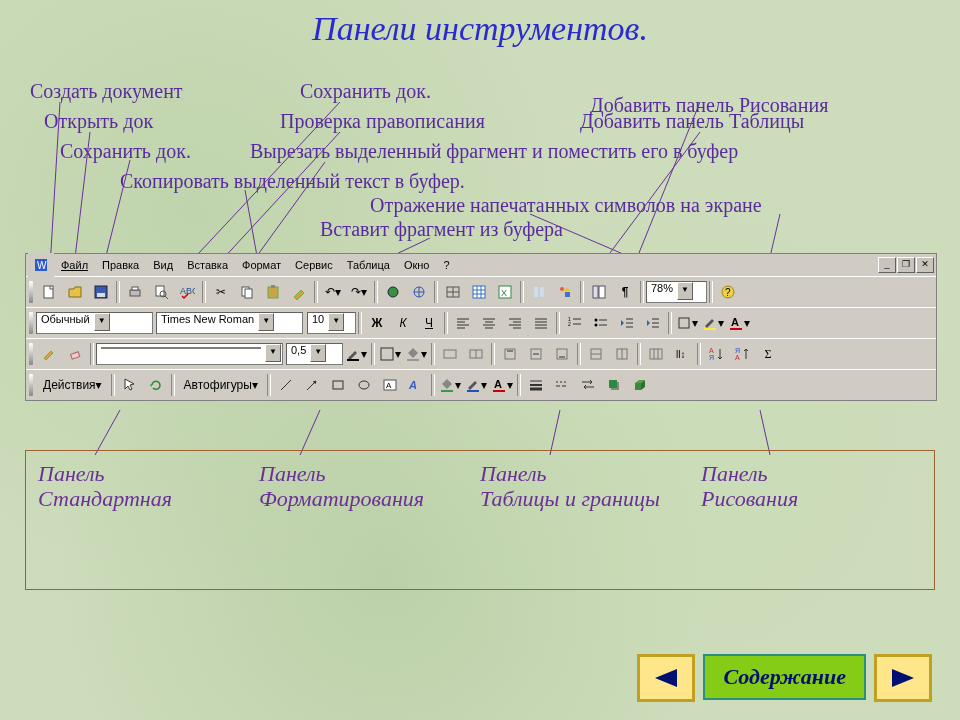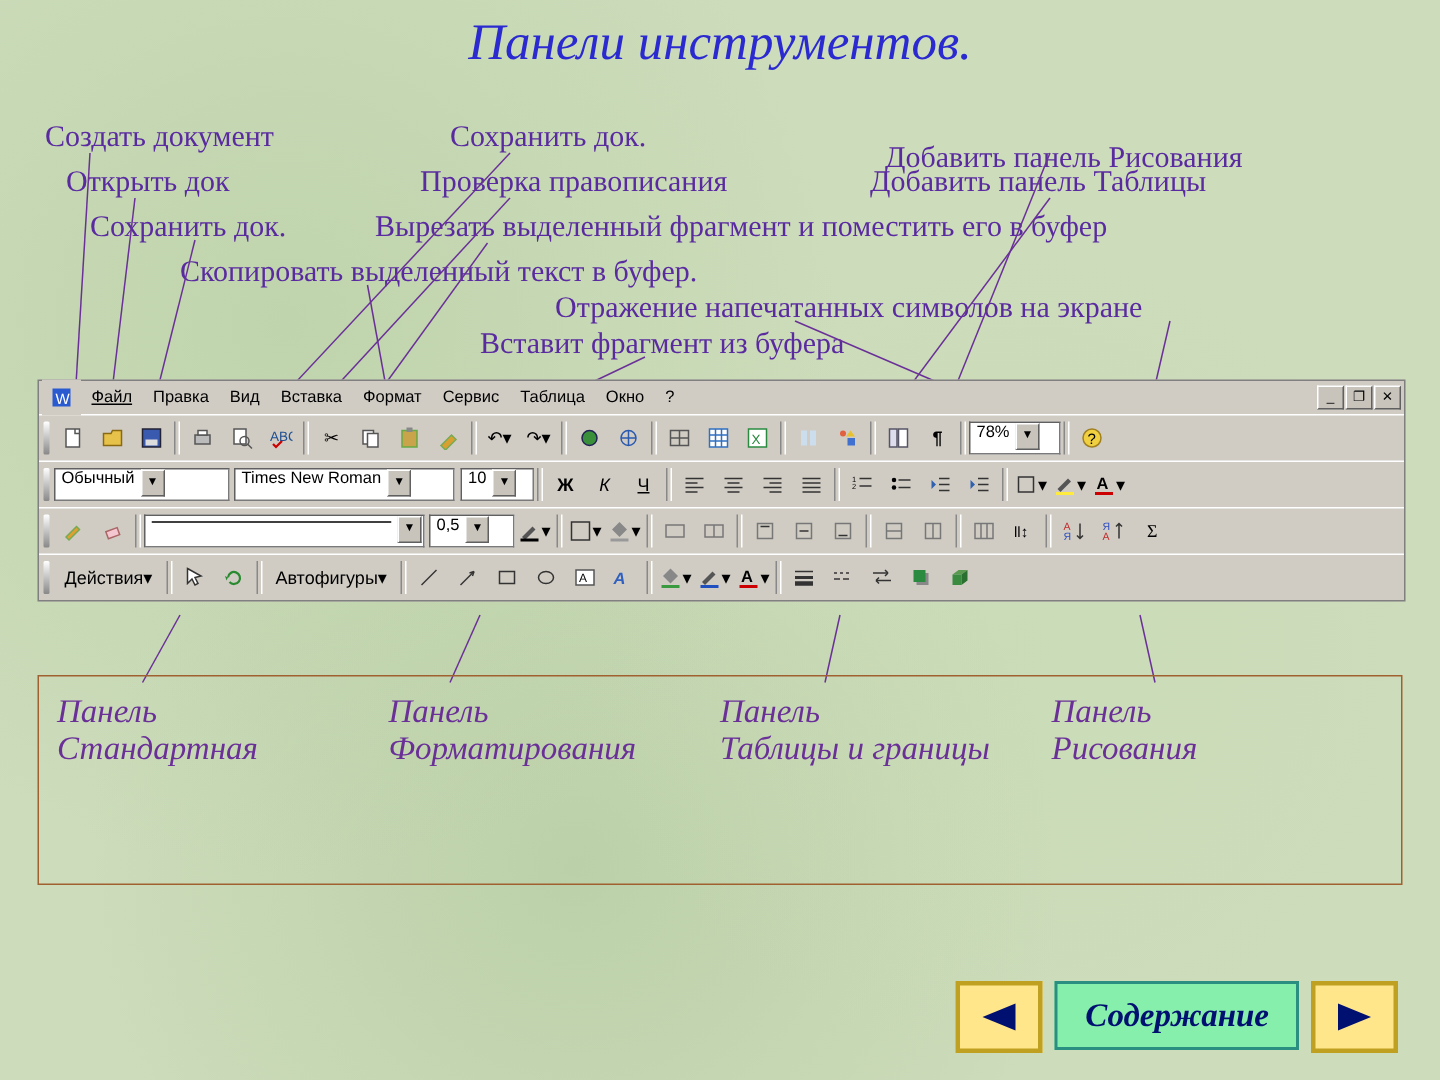--- a/index.html
+++ b/index.html
@@ -42,21 +42,21 @@
     position:absolute;left:25px;top:450px;width:910px;height:140px;
     border:1px solid #a06030;background:rgba(255,255,255,0);
     padding:10px 12px;box-sizing:border-box;
   }
   .panel-labels{display:flex;justify-content:space-between;font-size:22px;font-style:italic;color:#6a3098;}
   .panel-labels>div{flex:1;line-height:1.15;}
   .panel-title{margin-top:28px;text-align:center;font-size:36px;font-style:italic;color:#4a2a90;}
   
   .nav{position:absolute;bottom:18px;right:28px;display:flex;gap:8px;align-items:stretch;}
   .arrow-btn{width:52px;height:42px;background:#ffe68a;border:3px solid #c0a020;display:flex;align-items:center;justify-content:center;}
-  .content-btn{height:42px;padding:0 18px;background:#86efac;border:2px solid #2a8f80;color:#001070;font-style:italic;font-size:22px;font-family:"Times New Roman";display:flex;align-items:center;font-weight:bold;}
+  .content-btn{height:42px;padding:0 18px;background:#84cc16;border:2px solid #2a8f80;color:#001070;font-style:italic;font-size:22px;font-family:"Times New Roman";display:flex;align-items:center;font-weight:bold;}
   
   line.ptr{stroke:#6a3098;stroke-width:1;}
 </style>
 </head>
 <body>
 
 <div class="title">Панели инструментов.</div>
 
 <div class="ann" style="left:30px;top:80px">Создать документ</div>
 <div class="ann" style="left:44px;top:110px">Открыть док</div>

